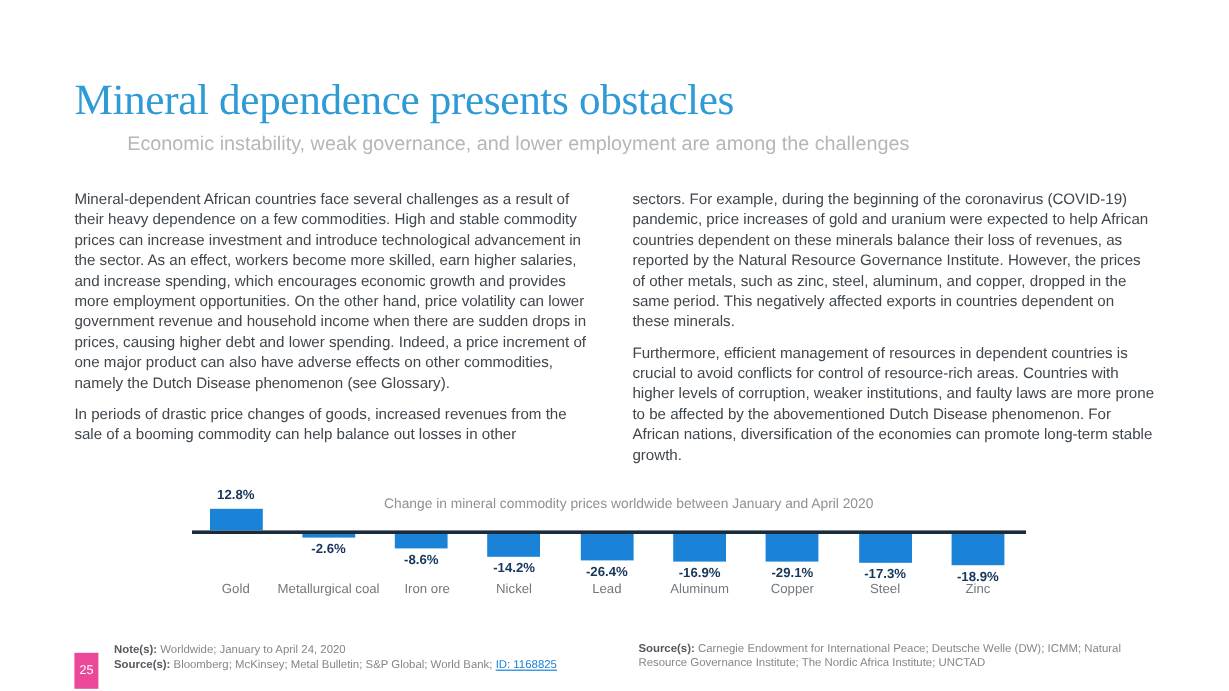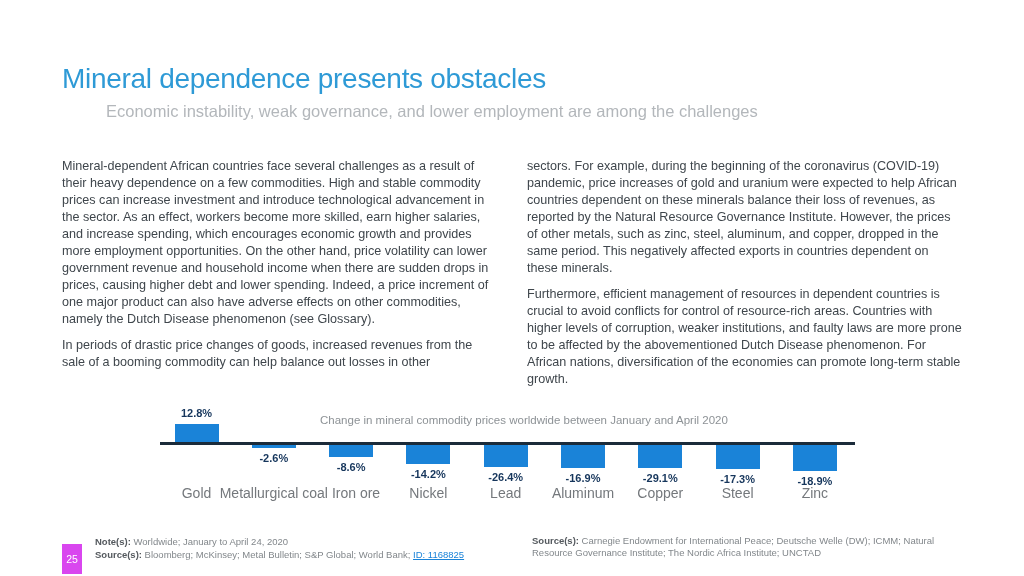--- a/index.html
+++ b/index.html
@@ -6,25 +6,26 @@
   html, body { width: 1024px; height: 576px; }
   body {
     position: relative;
     background: #ffffff;
     font-family: "Liberation Sans", "DejaVu Sans", sans-serif;
     color: #3f464c;
     overflow: hidden;
   }
   .slide-header { position: absolute; left: 62px; top: 62px; width: 900px; }
   .page-title {
-    font-size: 28px;
+    font-size: 36px;
     font-weight: 400;
     letter-spacing: -0.3px;
     color: #2e9ad6;
     line-height: 1.2;
+    font-family: Liberation Serif, serif;
   }
   .page-subtitle {
     margin-top: 6px;
     font-size: 16.5px;
     color: #b3b7bb;
     font-weight: 400;
     margin-left: 44px;
   }
   .body-columns {
     position: absolute;
@@ -71,31 +72,31 @@
     font-size: 11px;
     font-weight: bold;
     color: #16365c;
     white-space: nowrap;
   }
   .bar-category-label {
     position: absolute;
     top: 80px;
     width: 110px;
     text-align: center;
-    font-size: 14px;
+    font-size: 11px;
     color: #74787c;
     white-space: nowrap;
   }
   
   .footer { position: absolute; left: 0; top: 533px; width: 1024px; height: 43px; font-size: 9.5px; }
   .page-number-box {
     position: absolute;
     left: 62px; top: 11px;
     width: 20px; height: 30px;
-    background: #d946ef;
+    background: #ec4899;
     color: #ffffff;
     font-size: 10.5px;
     display: flex; align-items: center; justify-content: center;
   }
   .footer-left { position: absolute; left: 95px; top: 2px; width: 420px; color: #82878b; line-height: 13px; }
   .footer-right { position: absolute; left: 532px; top: 2px; width: 440px; color: #82878b; line-height: 11.5px; }
   .footer b { color: #54595e; }
   .footer a { color: #1a83d8; text-decoration: underline; cursor: pointer; }
 </style>
 </head>

